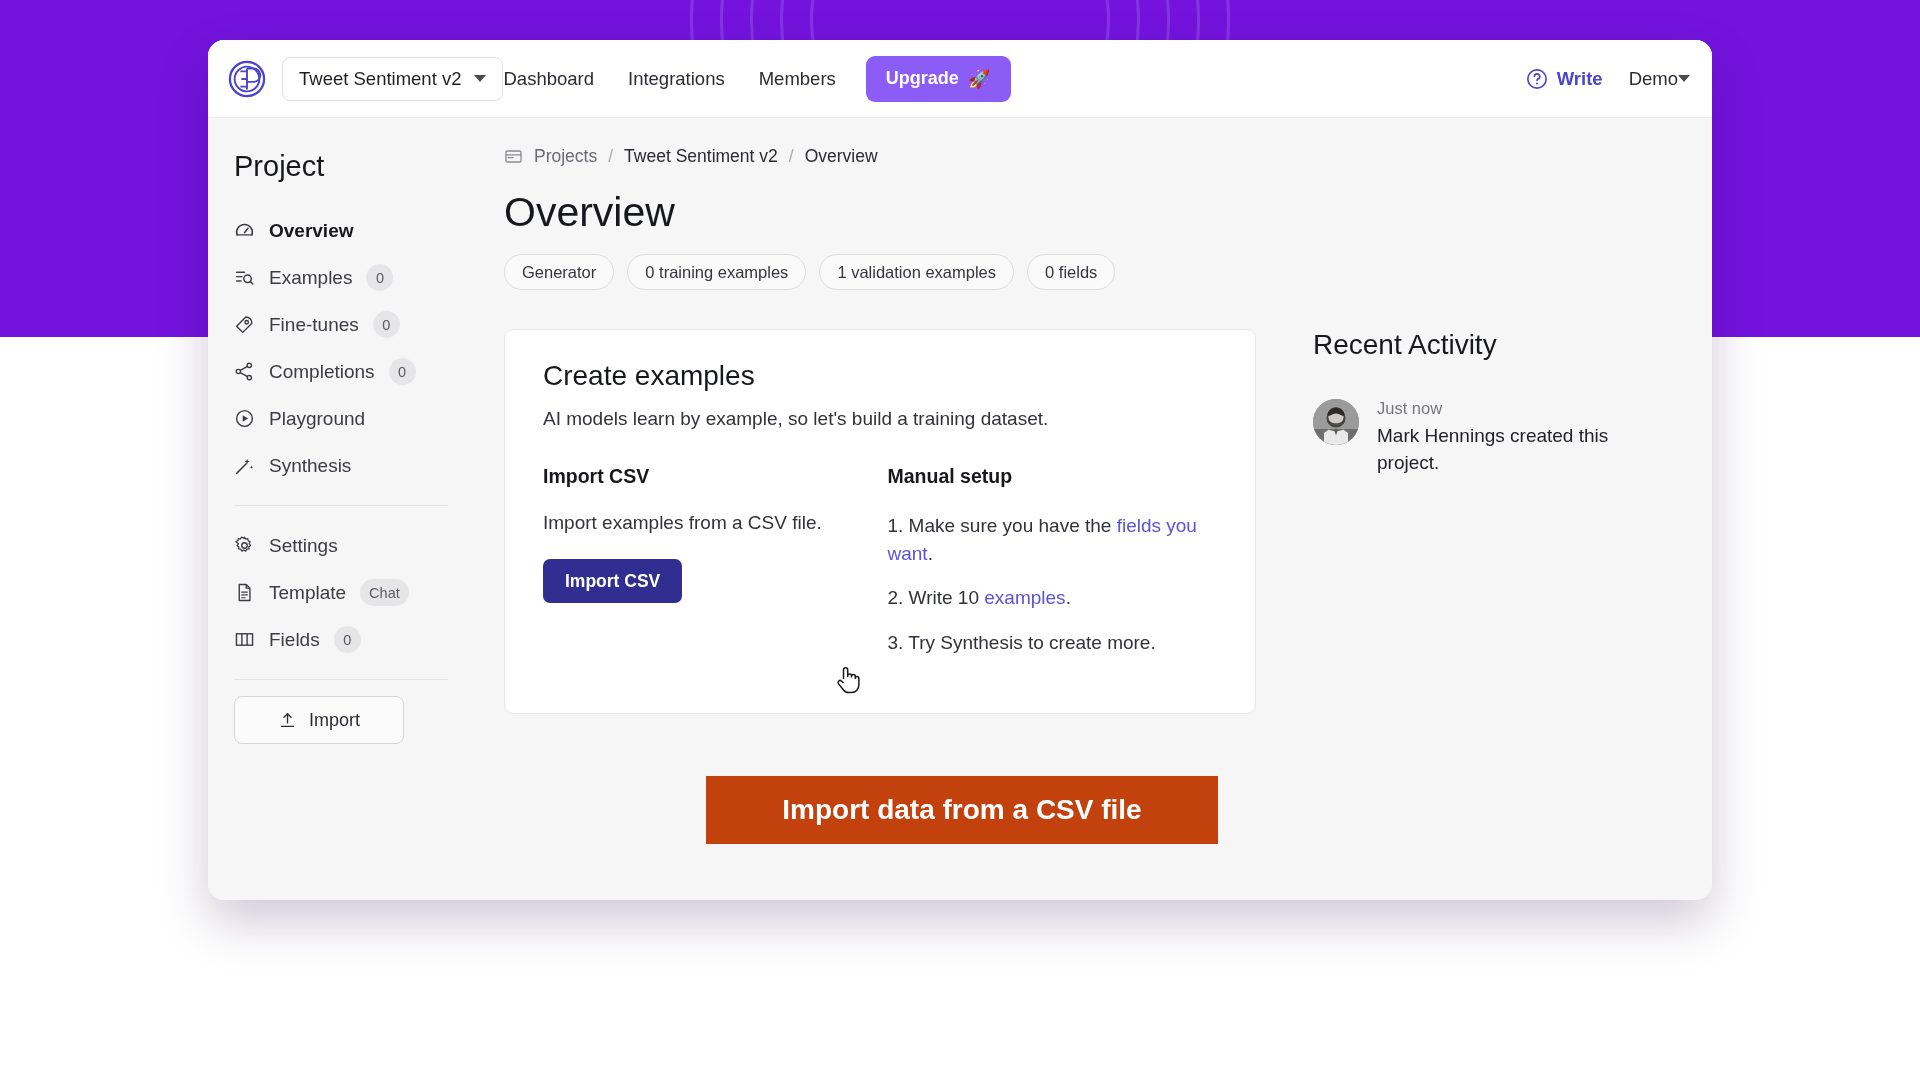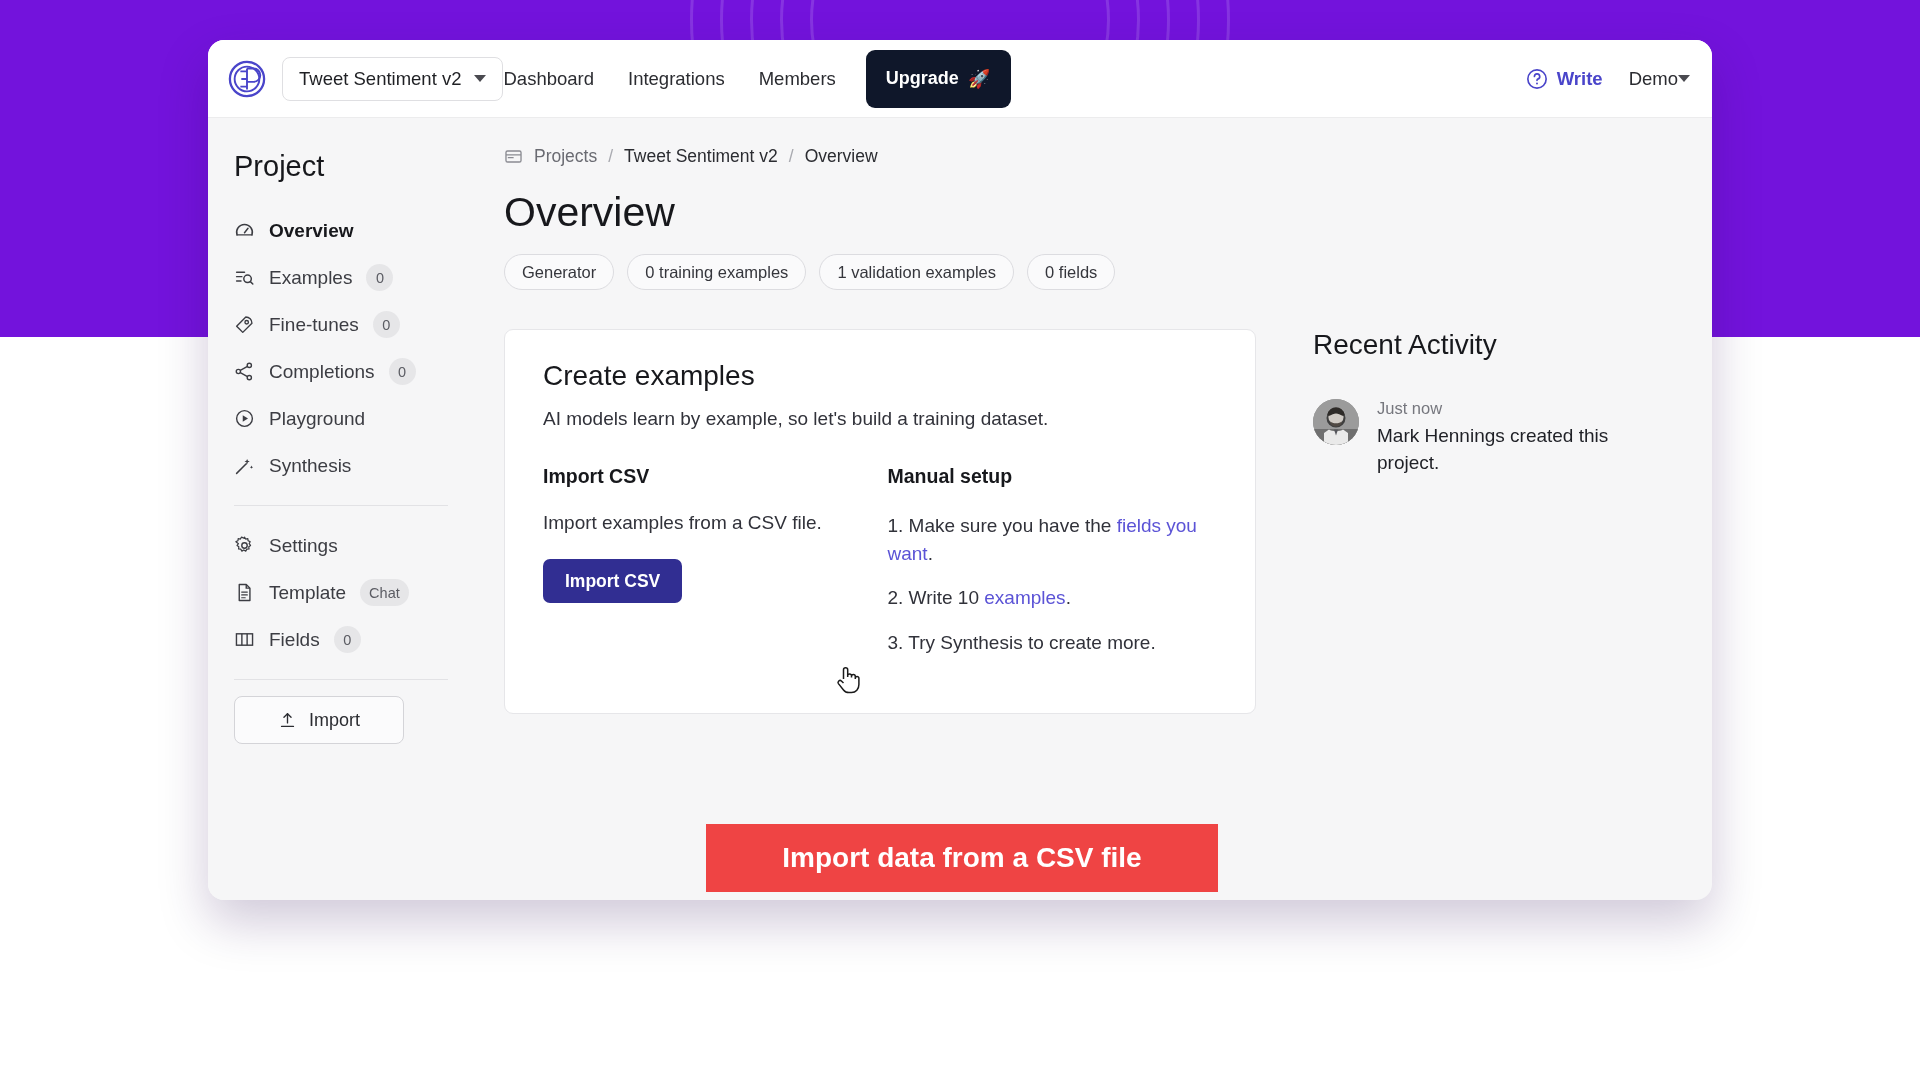--- a/index.html
+++ b/index.html
@@ -49,22 +49,22 @@
     background: #fff; font-size: 18.5px; color: #1f2024;
     white-space: nowrap;
   }
   .caret {
     width: 0; height: 0; border-left: 6px solid transparent;
     border-right: 6px solid transparent; border-top: 7px solid #4a4a50;
   }
   .nav { display: flex; align-items: flex-start; gap: 34px; }
   .nav a { font-size: 18.5px; color: #2b2c31; text-decoration: none; white-space: nowrap; }
   .upgrade {
-    margin-left: 30px; height: 58px; padding: 0 20px;
-    background: #0f172a; color: #fff; border: none; border-radius: 9px;
+    margin-left: 30px; height: 46px; padding: 0 20px;
+    background: #8b5cf6; color: #fff; border: none; border-radius: 9px;
     font-size: 18px; font-weight: bold; font-family: inherit;
     display: flex; align-items: center; gap: 10px; white-space: nowrap;
   }
   .topbar-right { margin-left: auto; display: flex; align-items: center; gap: 26px; }
   .help { display: flex; align-items: center; gap: 9px; color: #4a45ca; font-size: 18.5px; font-weight: bold; }
   .demo { display: flex; align-items: center; font-size: 18.5px; color: #2b2c31; }
 
   
   .body-row { display: flex; height: 782px; }
 
@@ -131,23 +131,23 @@
   .act-row { display: flex; gap: 18px; }
   .avatar {
     width: 46px; height: 46px; border-radius: 50%; flex: 0 0 46px;
     overflow: hidden; background: #8c8c8c;
   }
   .act-time { font-size: 16.5px; color: #76777e; margin-bottom: 5px; }
   .act-text { font-size: 19px; color: #1f2026; line-height: 1.4; }
 
   
   .banner {
-    position: absolute; left: 706px; top: 824px;
+    position: absolute; left: 706px; top: 776px;
     width: 512px; height: 68px;
-    background: #ef4444; color: #fff;
+    background: #c2410c; color: #fff;
     display: flex; align-items: center; justify-content: center;
     font-size: 28px; font-weight: bold;
   }
 
   
   .cursor { position: absolute; left: 627px; top: 625px; width: 26px; height: 30px; }
 </style>
 </head>
 <body>
 

